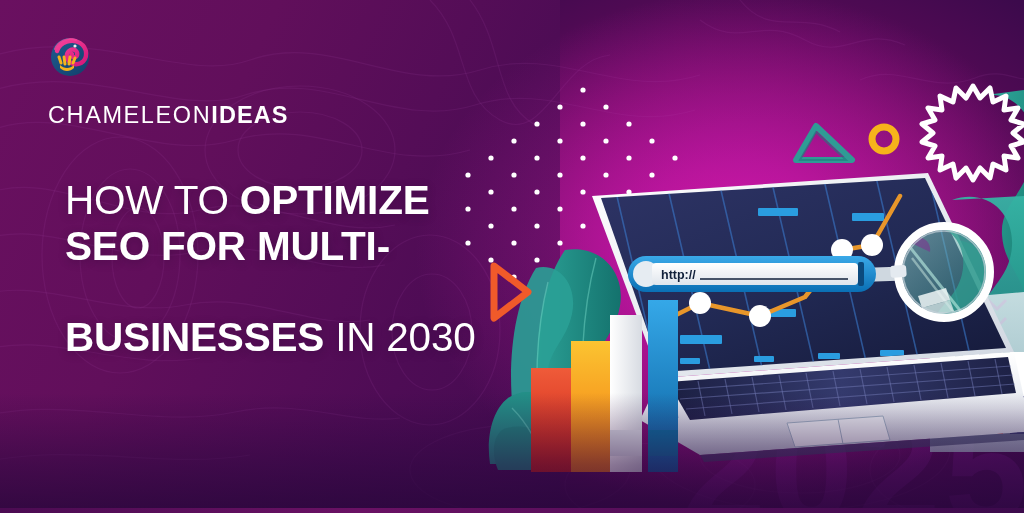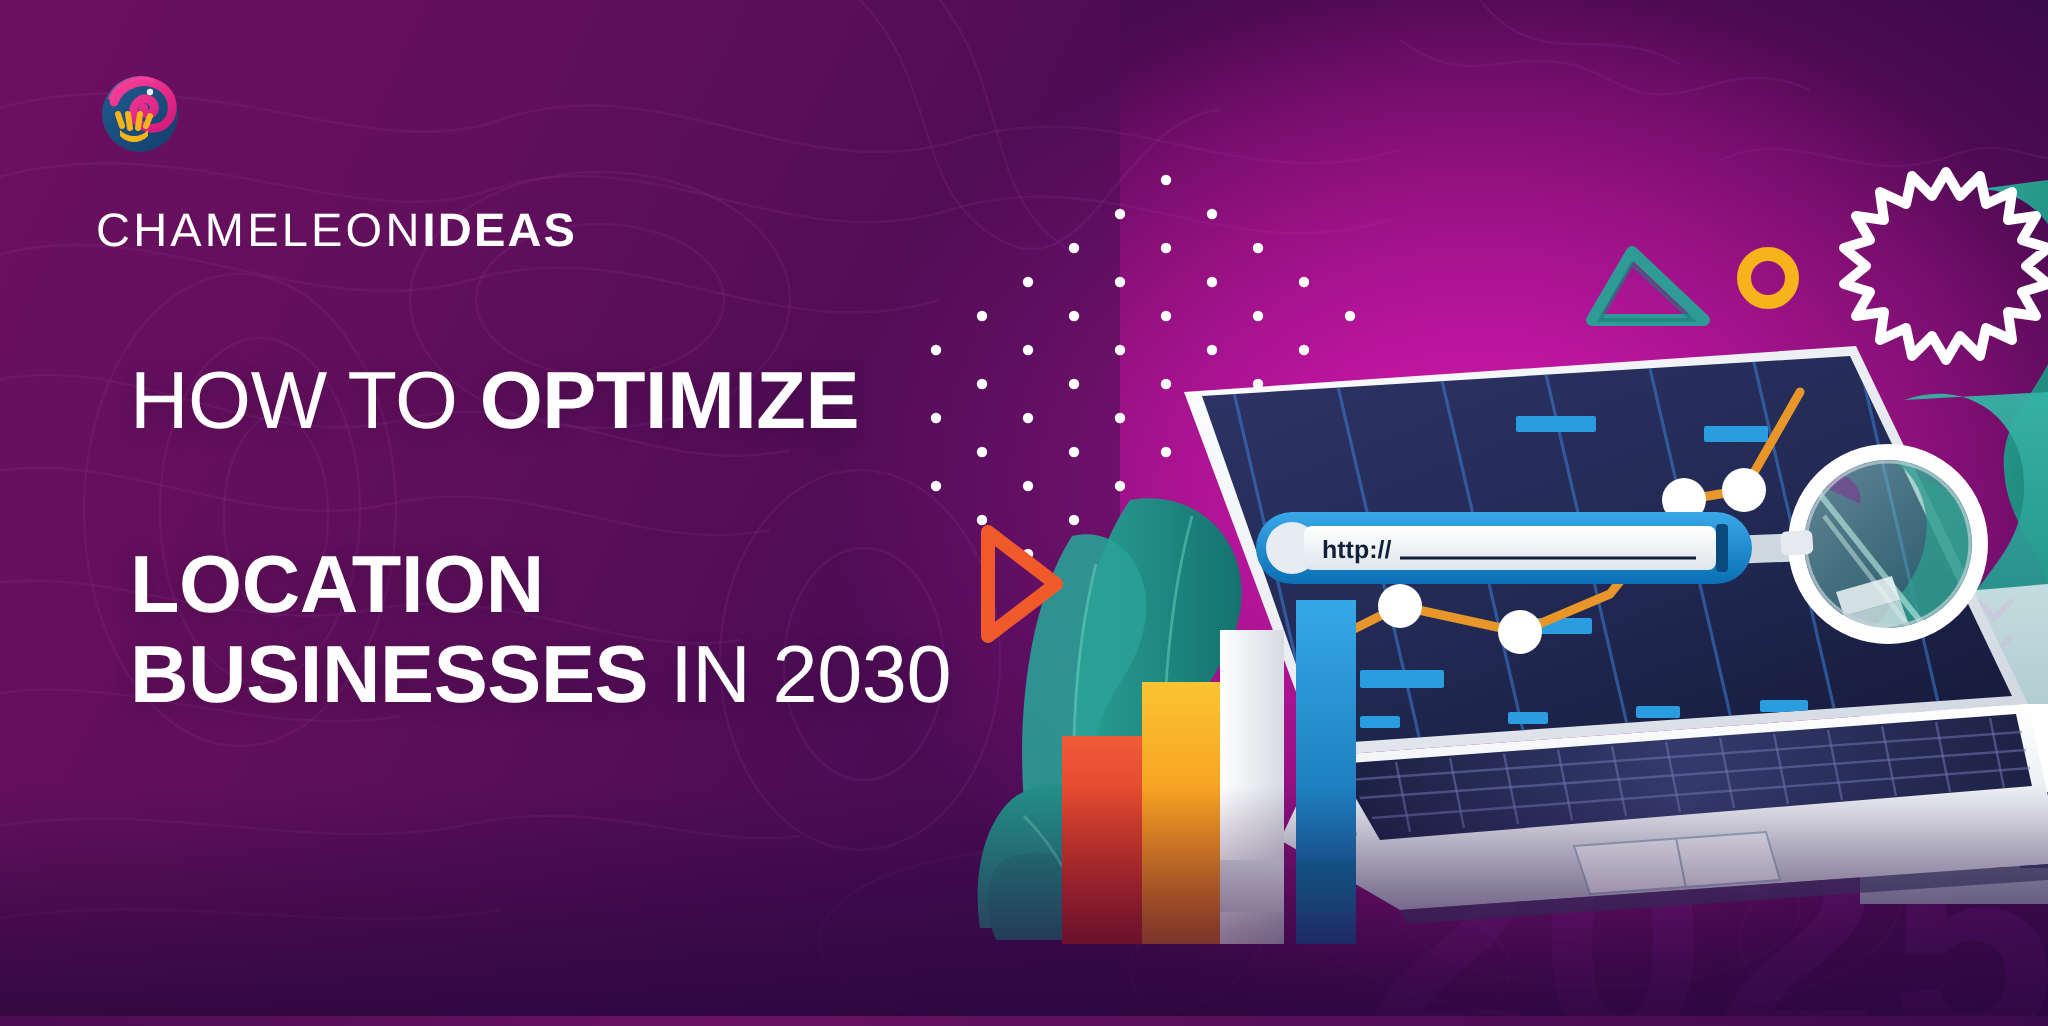--- a/index.html
+++ b/index.html
@@ -444,18 +444,18 @@
       <path d="M12,30 C16,34 22,34 26,30 L26,33 C22,37 16,37 12,33 Z" fill="#f5b31c"></path>
       <circle cx="27" cy="11" r="1.6" fill="#ffffff" opacity="0.9"></circle>
     </svg>
     <div class="logo-text">
       <span>CHAMELEON</span><b>IDEAS</b>
     </div>
   </div>
 
   <h1 class="headline">
     <span>HOW TO </span><b>OPTIMIZE</b><br>
+    <b>SEO FOR MULTI-</b><br>
     <br>
-    <b>LOCATION</b><br>
     <b>BUSINESSES</b><span> IN 2030</span>
   </h1>
 
 </div>
 
 </body></html>

